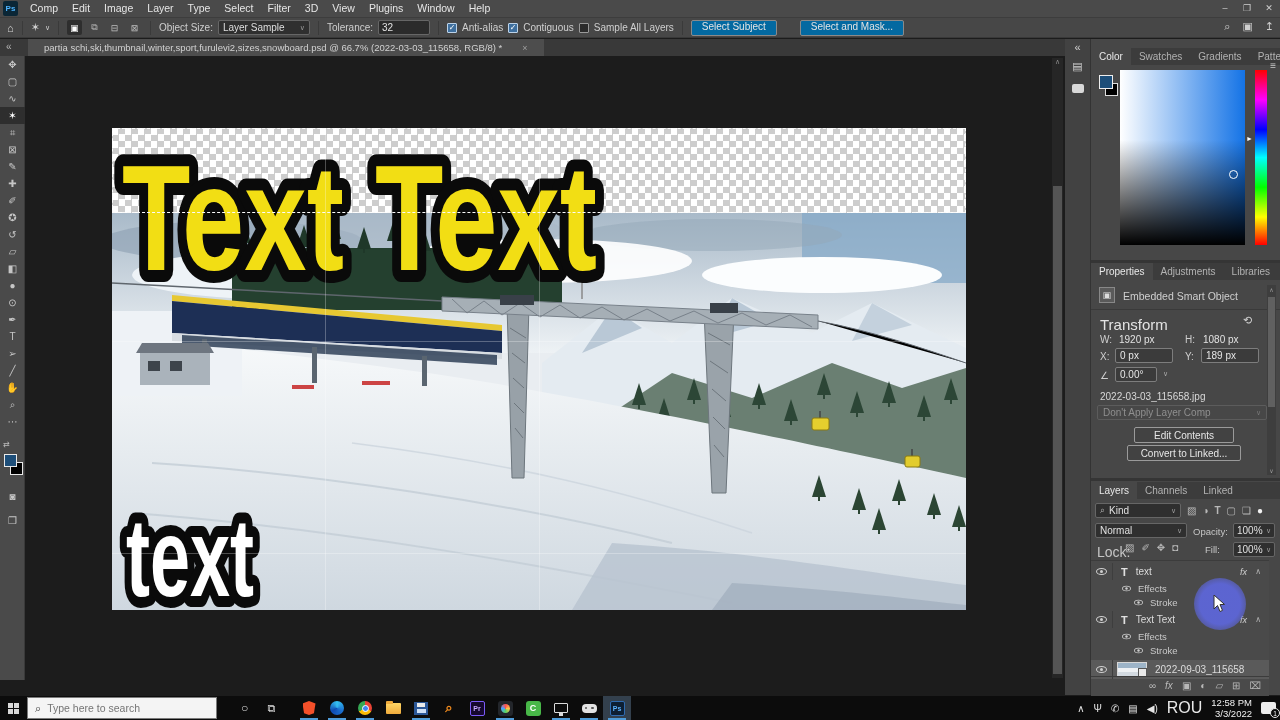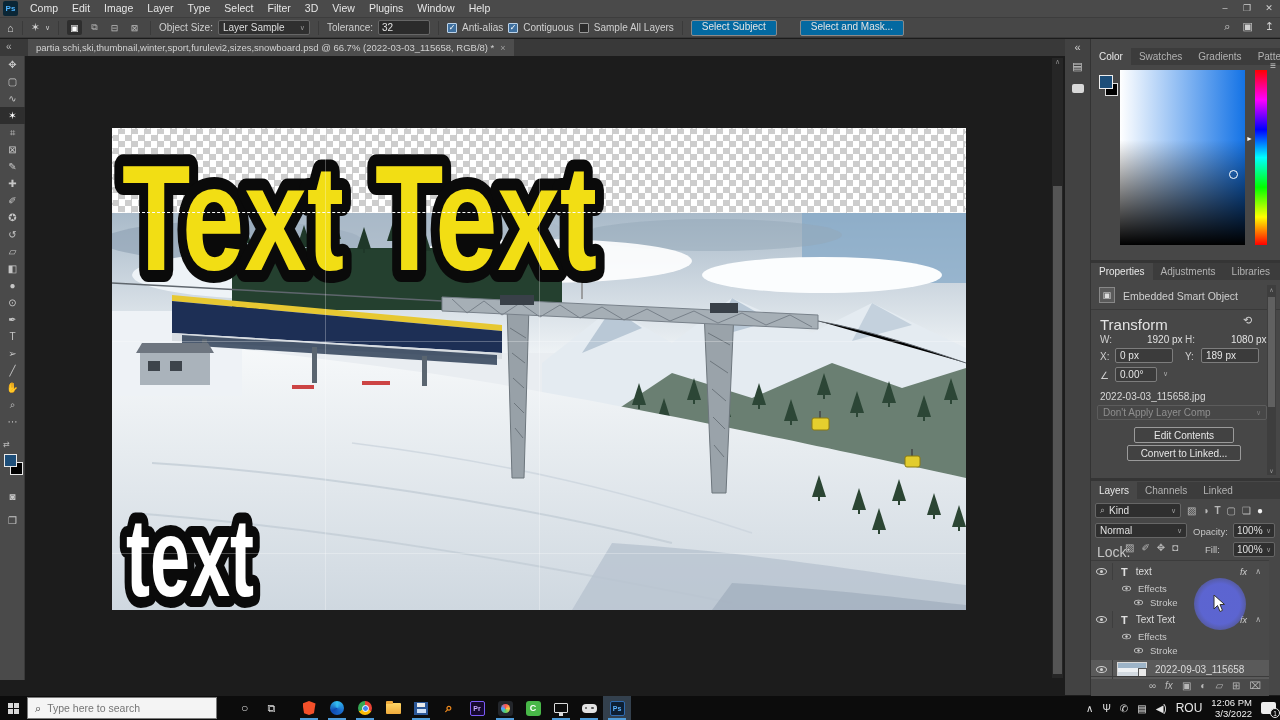--- a/index.html
+++ b/index.html
@@ -35,21 +35,21 @@
   .cb{ width:10px; height:10px; background:#2b2b2b; border:1px solid #9a9a9a;
        display:inline-flex; align-items:center; justify-content:center;
        font-size:8px; color:#fff; border-radius:1px; }
   .cb.checked{ background:#3e6f9e; border-color:#bcd2e8; }
   .optbtn{ background:#0369a1; border:1px solid #8a8a8a; border-radius:2px; height:16px;
            padding:0 10px; font-size:10px; color:#e3e3e3; display:flex; }
   #optright{ position:absolute; right:6px; top:20px; display:flex; gap:12px; align-items:center; }
   
   #tabbar{ left:0; top:39px; width:1280px; height:17px; background:#393939; }
   #doctab{ position:absolute; left:28px; top:0; height:17px; background:#4d4d4d;
-           display:flex; align-items:center; gap:6px; padding:0 8px; }
+           display:flex; align-items:center; gap:20px; padding:0 16px; }
   #doctab .title{ font-size:9.5px; color:#d2d2d2; white-space:nowrap; }
   #doctab .close{ color:#9e9e9e; font-size:9px; }
   .collapser{ color:#b5b5b5; font-size:10px; }
   
   #toolbar{ left:0; top:56px; width:25px; height:624px; background:#4a4a4a;
             border-right:1px solid #3a3a3a; }
   .tool{ width:25px; height:17px; display:flex; align-items:center; justify-content:center;
          font-size:10px; color:#c6c6c6; }
   .tool.active{ background:#2e2e2e; color:#ffffff; }
   #fgswatch{ left:4px; top:398px; width:13px; height:13px; border:1px solid #e8e8e8; z-index:2;}
@@ -84,21 +84,21 @@
   
   #panels{ left:1090px; top:39px; width:190px; height:656px; background:#474747;
            border-left:1px solid #333; }
   .tabstrip{ position:absolute; left:0; width:190px; height:17px; background:#3c3c3c;
              display:flex; align-items:flex-end; }
   .ptab{ height:17px; line-height:17px; padding:0 8px; font-size:10px; color:#b2b2b2; }
   .ptab.active{ background:#474747; color:#e8e8e8; }
   .pmenu{ position:absolute; right:5px; top:3px; color:#c9c9c9; font-size:10px; }
   .pdivider{ position:absolute; left:0; width:190px; height:3px; background:#353535; }
   .plabel{ font-size:10px; color:#cfcfcf; }
-  .pvalue{ font-size:10px; color:#e2e2e2;margin-left:28px; }
+  .pvalue{ font-size:10px; color:#e2e2e2; }
   .pfield{ position:absolute; background:#3b3b3b; border:1px solid #7d7d7d; color:#e6e6e6;
            font-size:10px; height:15px; padding:0 4px; width:58px;
            font-family:"Liberation Sans",sans-serif; border-radius:2px;}
   .pbtn{ position:absolute; background:#424242; border:1px solid #9a9a9a; border-radius:2px;
          height:16px; font-size:10px; color:#e6e6e6; display:flex; align-items:center;
          justify-content:center; }
   .pscroll{ position:absolute; width:9px; background:#3e3e3e; }
   .pscroll .thumb{ position:absolute; left:1px; width:7px; background:#606060; }
   .pscroll .arr{ position:absolute; left:0; width:9px; text-align:center; font-size:6px; color:#9a9a9a; }
   
@@ -646,23 +646,23 @@
     <div class="appicon activeapp running">
       <div class="sq" style="width:15px;height:15px;background:#0d1f33;border:1px solid #2f6bb0;border-radius:2px;color:#5cb3ff;font-size:7px">Ps</div>
     </div>
 
     <div id="tray">
       <span class="tico">∧</span>
       <span class="tico">Ψ</span>
       <span class="tico">✆</span>
       <span class="tico">▤</span>
       <span class="tico">◀)</span>
-      <span style="font-size:12px">ROU</span>
+      <span style="font-size:16px">ROU</span>
       <div id="clockblock">
-        <div>12:06 PM</div>
+        <div>12:58 PM</div>
         <div>3/3/2022</div>
       </div>
       <div id="actionctr">
         <span class="badge">1</span>
       </div>
     </div>
   </div>
 
 </div>
 

